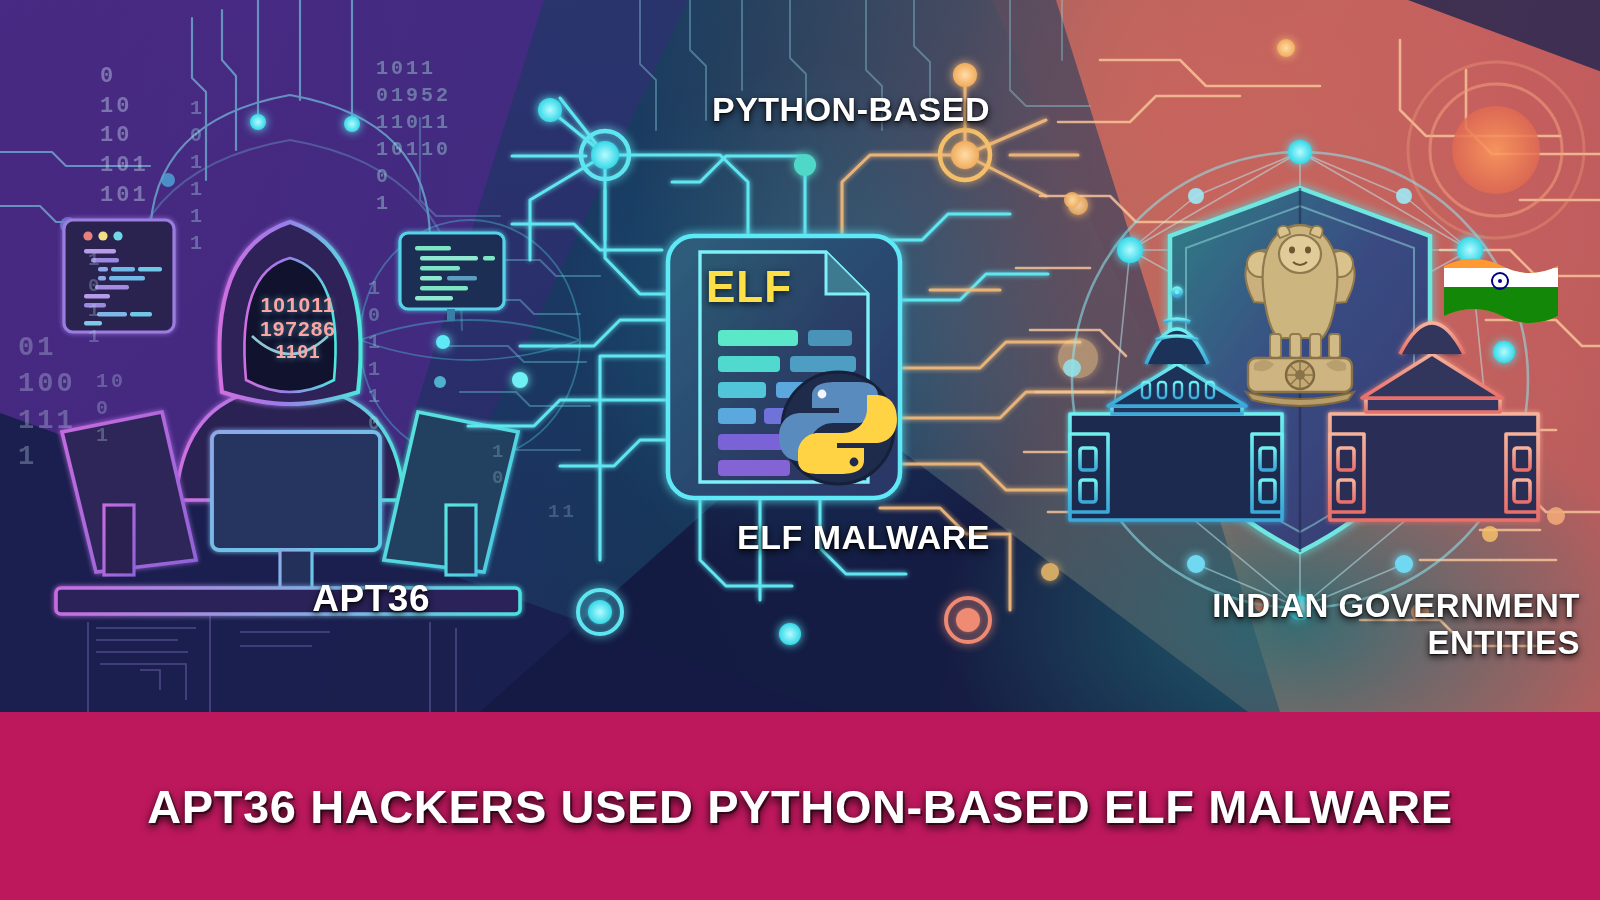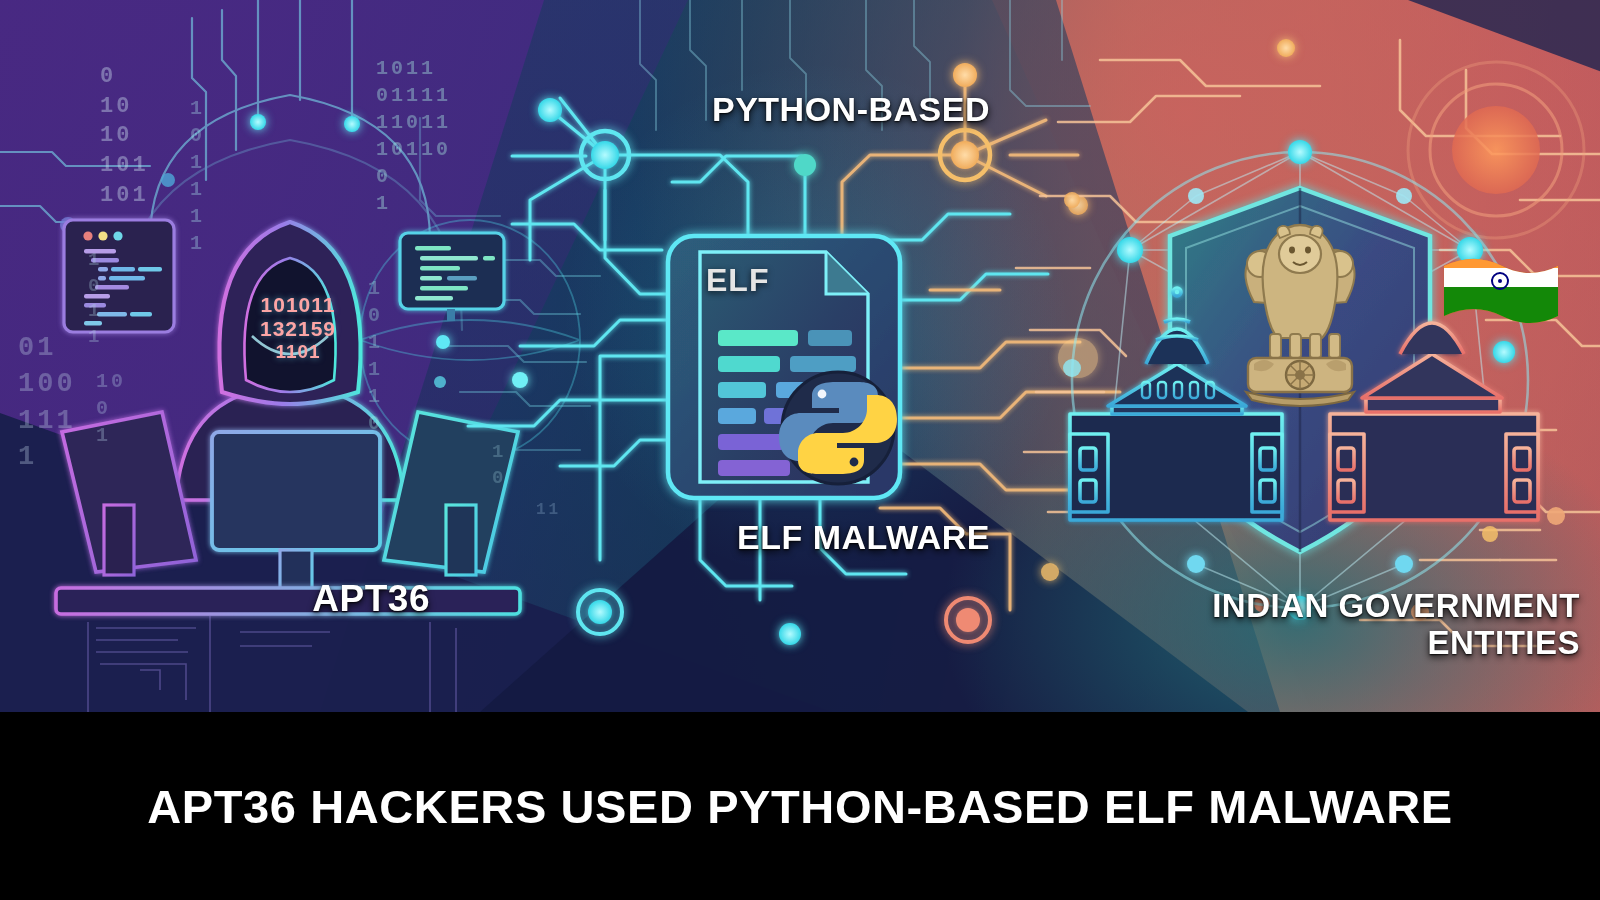--- a/index.html
+++ b/index.html
@@ -81,21 +81,21 @@
     white-space:pre-line; line-height:1.12;
   }
   #lbl-apt36{ left:150px; top:578px; width:280px; font-size:37px; }
   #lbl-python{ left:570px; top:90px; width:420px; font-size:34px; }
   #lbl-elf{ left:590px; top:518px; width:400px; font-size:34px; }
   #lbl-gov{ left:1020px; top:588px; width:560px; font-size:33px; }
 
   
   #elf-text{
     position:absolute; left:706px; top:262px;
-    font-size:32px; font-weight:700; color:#e5e5e5;
+    font-size:44px; font-weight:700; color:#fde047;
     letter-spacing:1px;
     text-shadow:0 2px 6px rgba(0,0,0,.7);
   }
   
   .face-bin{
     position:absolute; color:#fca5a5; font-weight:700;
     font-family:"Liberation Sans", sans-serif;
     text-align:center; width:160px; left:218px;
     letter-spacing:1px; text-shadow:0 0 6px rgba(120,230,255,.55);
   }
@@ -106,21 +106,21 @@
   
   .binary{
     position:absolute; font-family:"Liberation Mono", monospace;
     font-weight:700; letter-spacing:3px; line-height:1.35;
     white-space:pre; pointer-events:none; user-select:none;
   }
 
   
   #banner{
     position:absolute; left:0; top:712px; width:1600px; height:188px;
-    background:#000000;
+    background:#be185d;
     display:flex; align-items:center; justify-content:center;
   }
   #banner-title{
     color:#ffffff; font-size:47px; font-weight:700;
     letter-spacing:.6px; text-align:center;
     text-shadow:0 4px 9px rgba(0,0,0,.9), 2px 2px 0 rgba(0,0,0,.45);
   }
 </style>
 </head>
 <body>
@@ -620,44 +620,44 @@
 100
 111
 1</div>
     <div class="binary" style="left:190px; top:95px; font-size:20px; color:rgba(170,225,235,.35);">1
 0
 1
 1
 1
 1</div>
     <div class="binary" style="left:376px; top:55px; font-size:20px; color:rgba(170,235,225,.4);">1011
-01111
+01952
 11011
 10110
 0
 1</div>
     <div class="binary" style="left:368px; top:275px; font-size:20px; color:rgba(160,230,225,.34);">1
 0
 1
 1
 1
 0</div>
     <div class="binary" style="left:88px; top:248px; font-size:19px; color:rgba(180,215,230,.3);">1
 0
 1
 1</div>
     <div class="binary" style="left:96px; top:368px; font-size:20px; color:rgba(185,215,235,.3);">10
 0
 1</div>
-    <div class="binary" style="left:536px; top:500px; font-size:16px; color:rgba(170,205,230,.26);">11</div>
+    <div class="binary" style="left:548px; top:500px; font-size:19px; color:rgba(170,205,230,.26);">11</div>
     <div class="binary" style="left:492px; top:440px; font-size:19px; color:rgba(170,220,230,.26);">1
 0</div>
 
     <div class="face-bin" id="fb1">101011</div>
-    <div class="face-bin" id="fb2">132159</div>
+    <div class="face-bin" id="fb2">197286</div>
     <div class="face-bin" id="fb3">1101</div>
 
     <div id="elf-text">ELF</div>
 
     <div class="lbl" id="lbl-apt36">APT36</div>
     <div class="lbl" id="lbl-python">PYTHON-BASED</div>
     <div class="lbl" id="lbl-gov">INDIAN GOVERNMENT
 ENTITIES</div>
     <div class="lbl" id="lbl-elf">ELF MALWARE</div>
 

